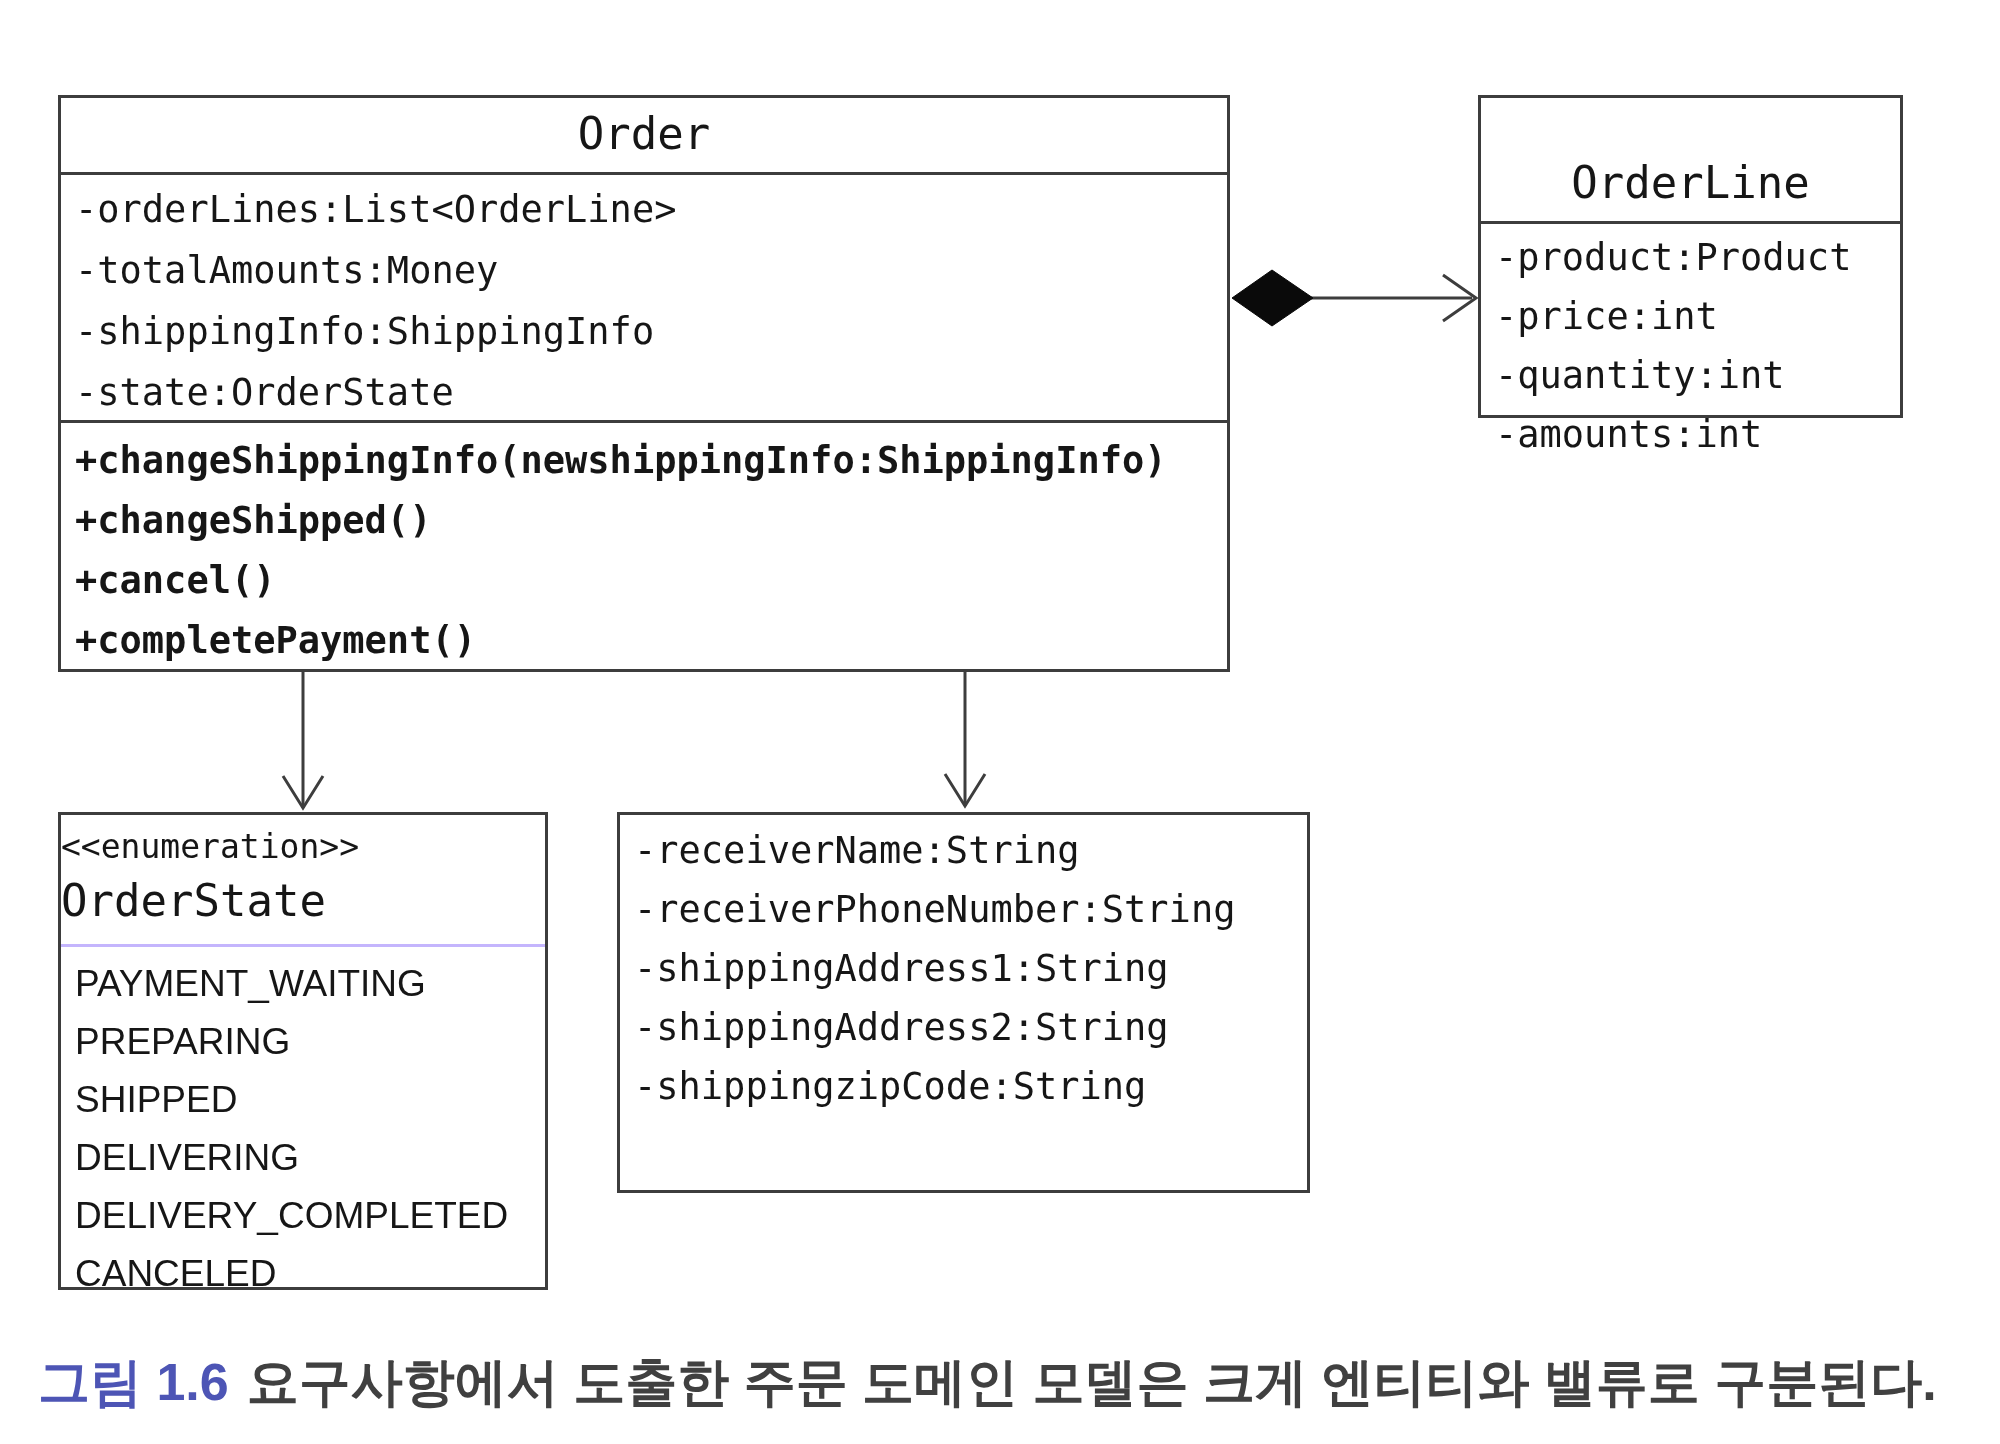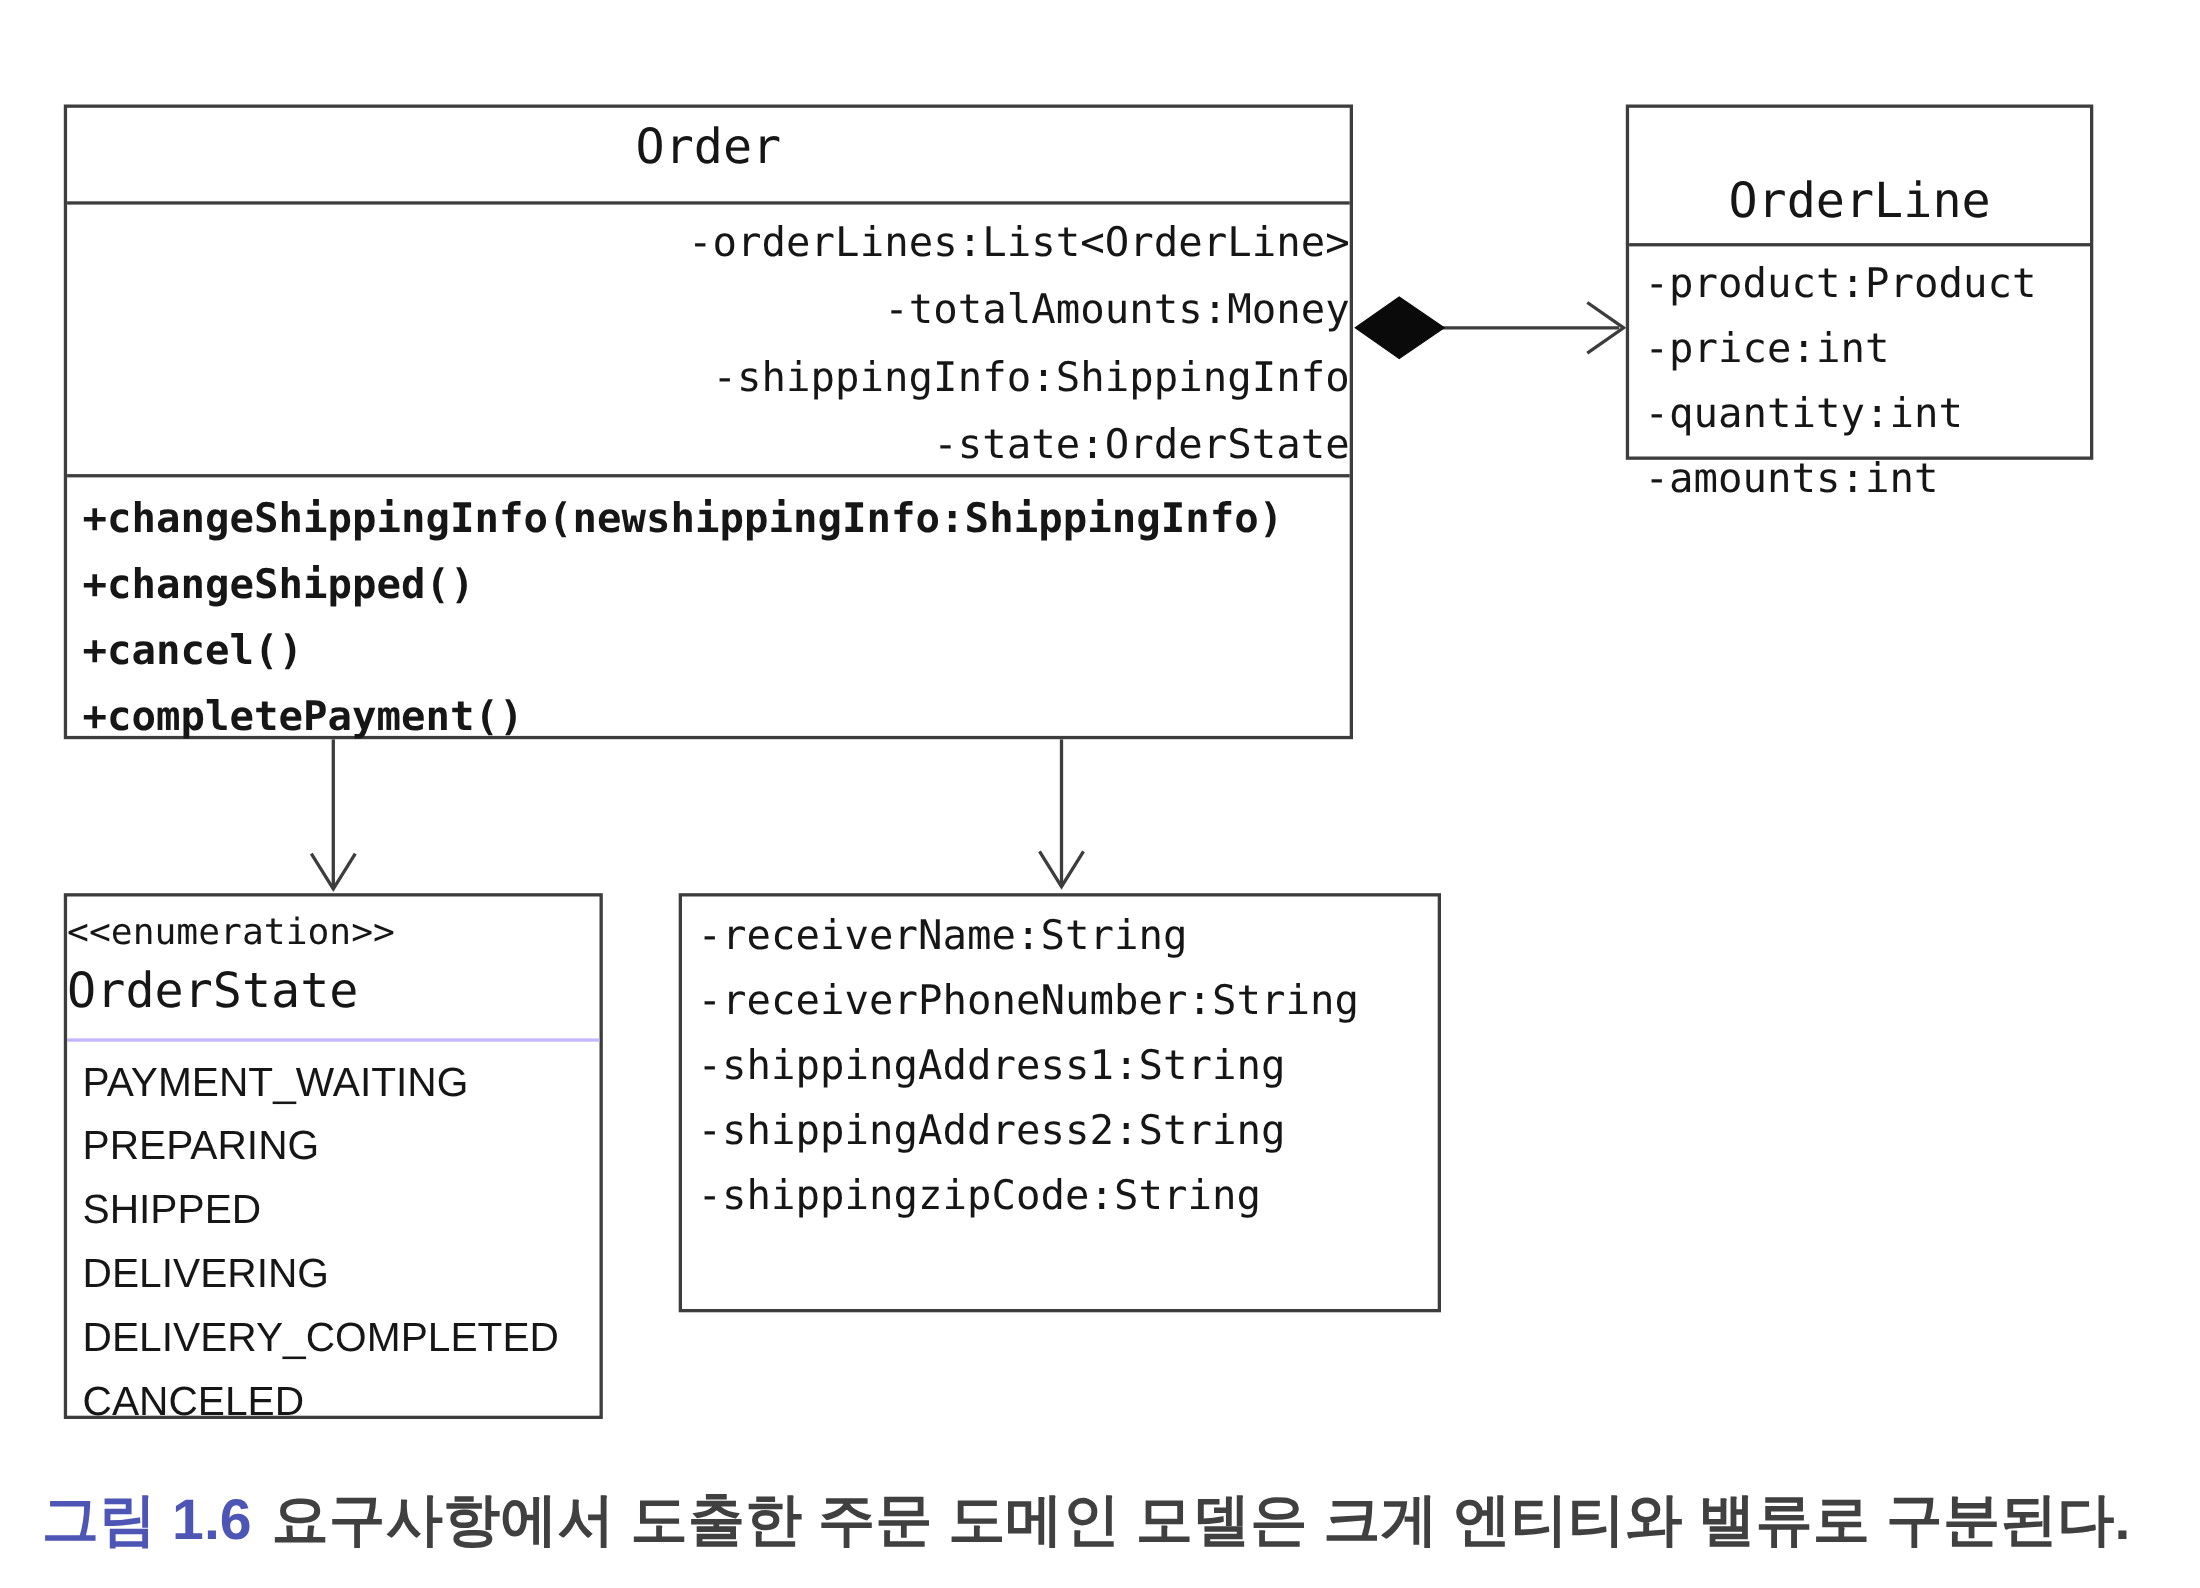--- a/index.html
+++ b/index.html
@@ -30,22 +30,22 @@
   .uml-section { box-sizing: border-box; overflow: hidden; }
   .uml-row {
     white-space: nowrap;
     padding-left: 14px;
     font-size: 37px;
   }
   .uml-methods { border-top: 3px solid #3d3d3d; font-weight: bold; }
 
   
   .box-order { left: 58px; top: 95px; width: 1172px; height: 577px; }
-  .box-order .uml-title { height: 88px; line-height: 72px; text-align: center; }
-  .box-order .uml-attrs { height: 245px; padding-top: 4px; text-align: right; }
+  .box-order .uml-title { height: 77px; line-height: 72px; text-align: center; }
+  .box-order .uml-attrs { height: 245px; padding-top: 4px; }
   .box-order .uml-attrs .uml-row { line-height: 61px; }
   .box-order .uml-methods { height: 249px; padding-top: 8px; }
   .box-order .uml-methods .uml-row { line-height: 60px; }
 
   
   .box-orderline { left: 1478px; top: 95px; width: 425px; height: 323px; }
   .box-orderline .uml-title { height: 78px; line-height: 74px; margin-top: 48px; }
   .box-orderline .uml-attrs { height: 239px; padding-top: 4px; border-radius: 32px; }
   .box-orderline .uml-attrs .uml-row { line-height: 59px; }
 

